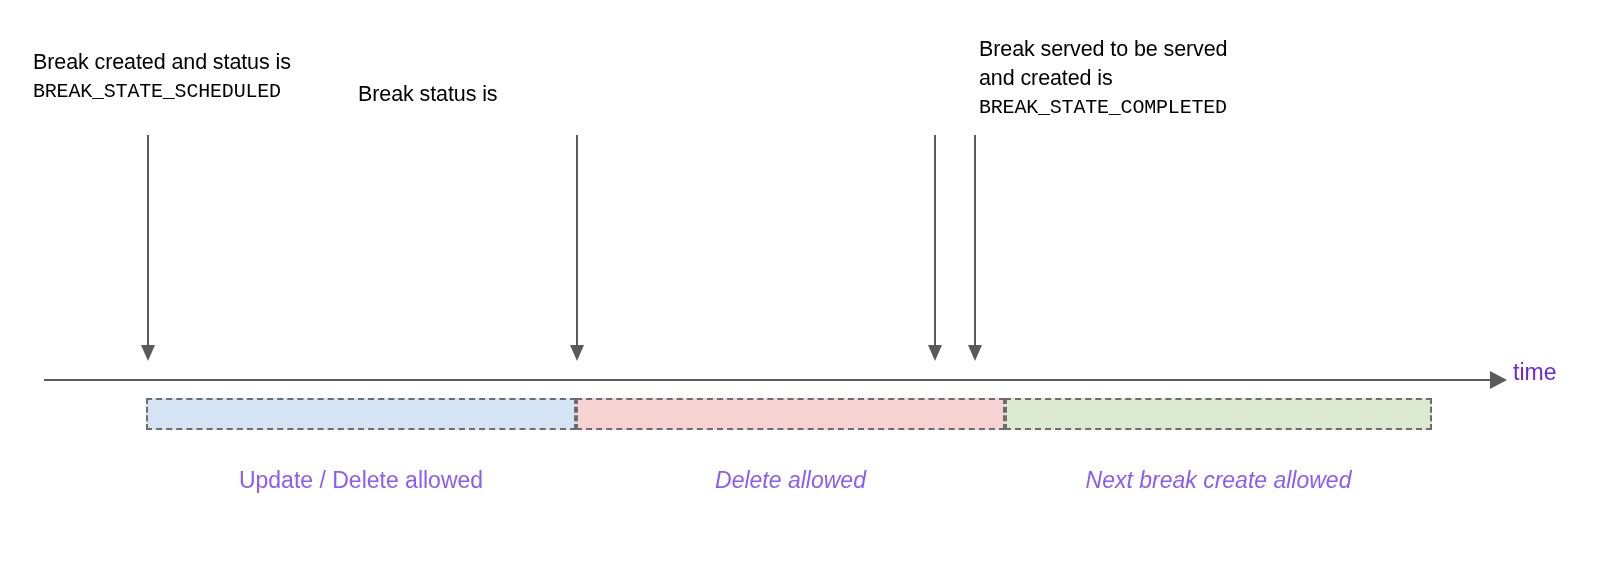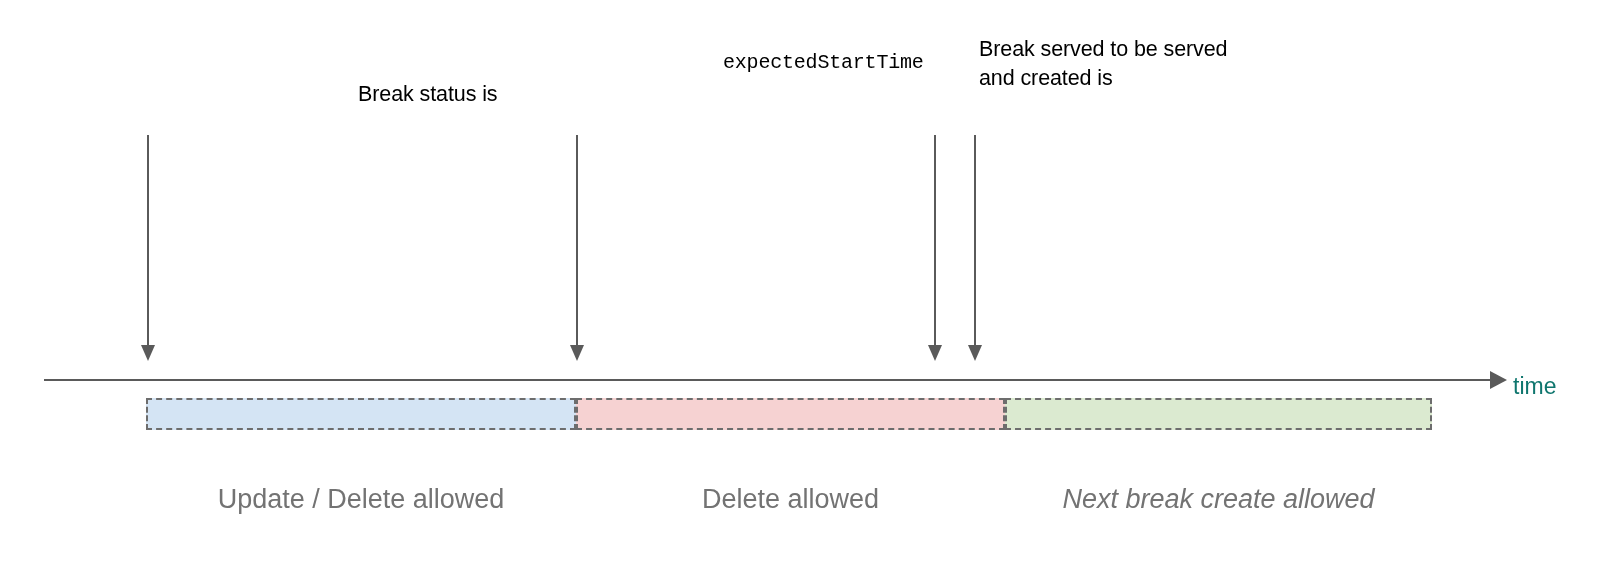--- a/index.html
+++ b/index.html
@@ -92,68 +92,72 @@
     top: 371px;
     width: 0;
     height: 0;
     border-top: 9px solid transparent;
     border-bottom: 9px solid transparent;
     border-left: 17px solid #5a5a5a;
   }
   #axis-label {
     position: absolute;
     left: 1513px;
-    top: 372px;
+    top: 358px;
     font-size: 23px;
     line-height: 28px;
-    color: #0f766e;
+    color: #6d28d9;
   }
 
   
   .segment {
     position: absolute;
     top: 398px;
     height: 32px;
     border: 2px dashed #6d6d6d;
     box-sizing: border-box;
   }
   #seg-0 { left: 146px;  width: 430px; background: #d4e4f4; }
   #seg-1 { left: 576px;  width: 429px; background: #f6d2d2; }
   #seg-2 { left: 1005px; width: 427px; background: #dbead0; }
 
   
   .caption {
     position: absolute;
-    top: 484px;
-    font-size: 27px;
+    top: 465px;
+    font-size: 23px;
     line-height: 30px;
     text-align: center;
-    color: #737373;
+    color: #8b5cf6;
   }
   #cap-0 { left: 146px;  width: 430px; }
-  #cap-1 { left: 576px;  width: 429px; }
+  #cap-1 { left: 576px;  width: 429px; font-style: italic; }
   #cap-2 { left: 1005px; width: 427px; font-style: italic; }
 </style>
 </head>
 <body>
 
 <div id="diagram">
 
+  <div class="annotation" id="ann-0">
+    <span class="ann-line">Break created and status is</span>
+    <span class="ann-line mono">BREAK_STATE_SCHEDULED</span>
+  </div>
 
   <div class="annotation" id="ann-1">
     <span class="ann-line">Break status is</span>
   </div>
 
   <div class="annotation" id="ann-2">
-    <span class="ann-line mono">expectedStartTime</span>
   </div>
 
   <div class="annotation" id="ann-3">
     <span class="ann-line">Break served to be served</span>
     <span class="ann-line">and created is</span>
+    <span class="ann-line mono">BREAK_STATE_COMPLETED</span>
   </div>
 
   <div class="pointer p-a" id="ptr-0">
     <span class="shaft"></span>
     <span class="head"></span>
   </div>
   <div class="pointer p-a" id="ptr-1">
     <span class="shaft"></span>
     <span class="head"></span>
   </div>

